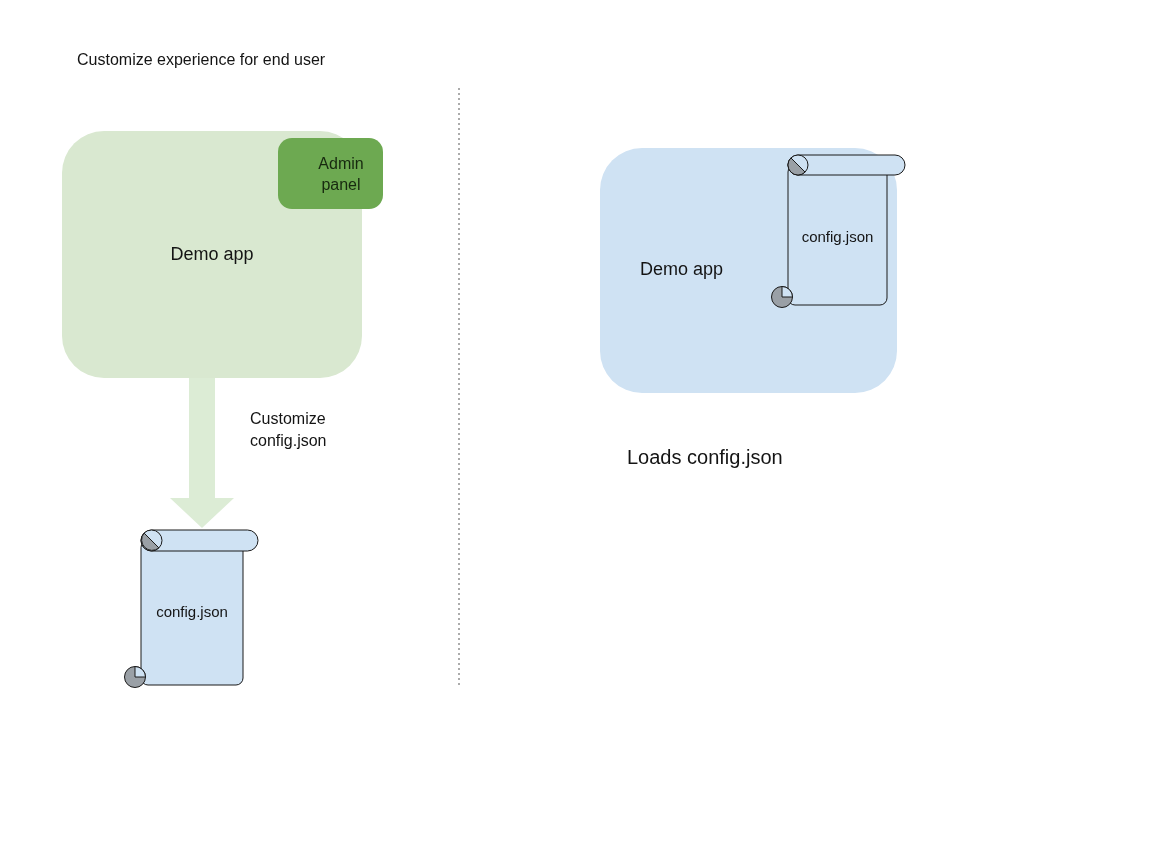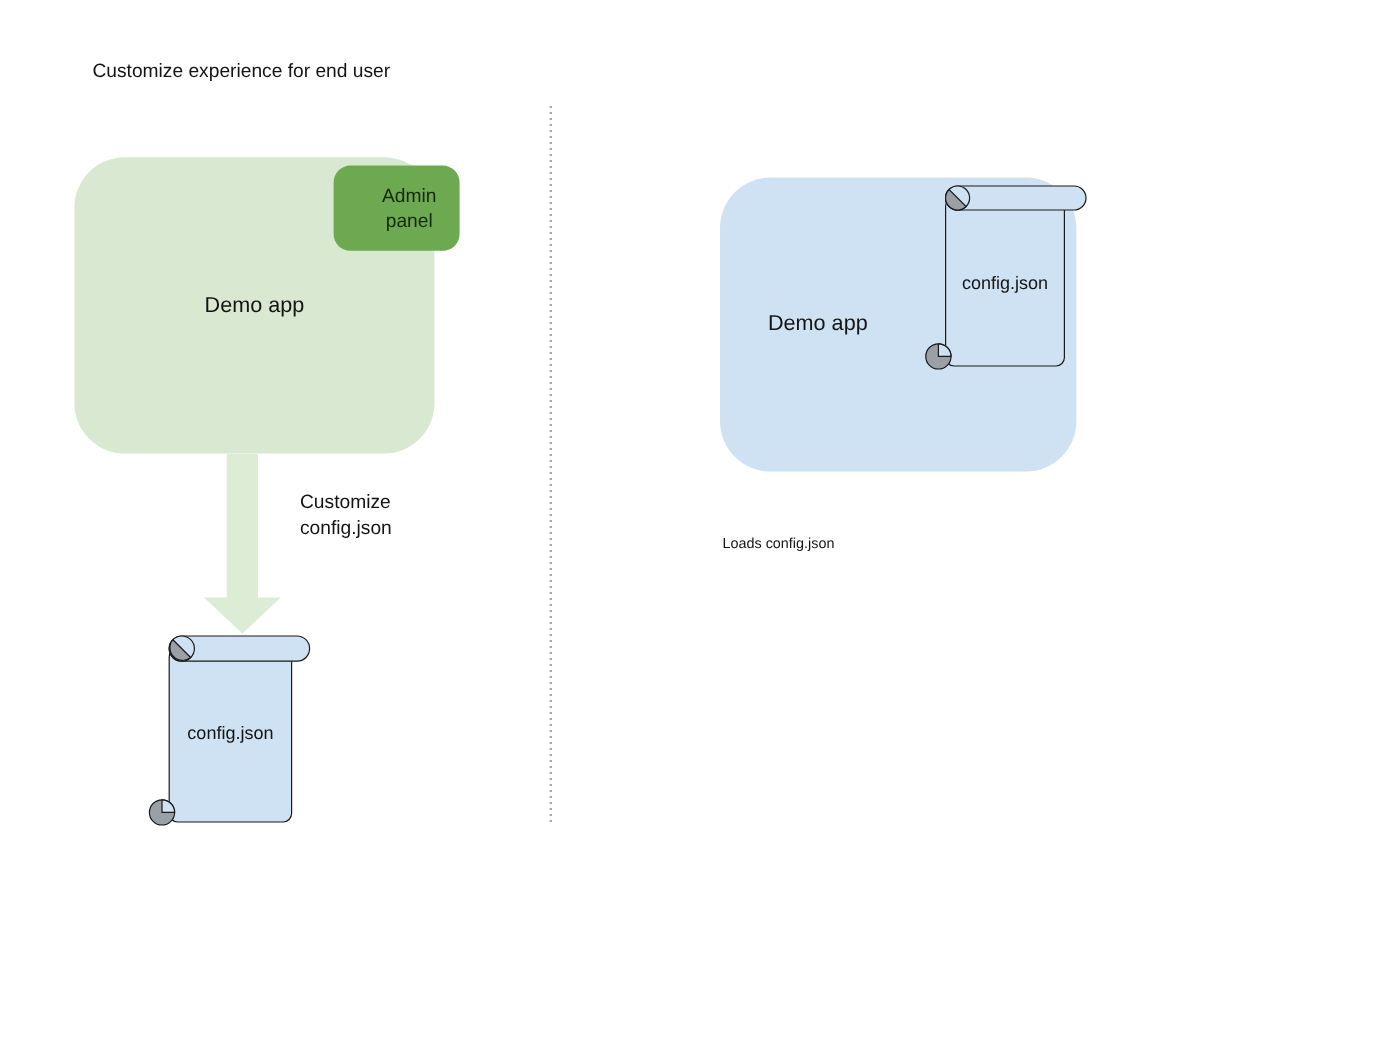--- a/index.html
+++ b/index.html
@@ -13,21 +13,21 @@
   .app-label{font-size:18px;white-space:nowrap;}
   #admin-app{left:62px;top:131px;width:300px;height:247px;display:flex;align-items:center;justify-content:center;}
   #admin-panel{
     left:216px;top:7px;width:84px;height:71px;border-radius:14px;
     display:flex;align-items:center;justify-content:center;text-align:center;
     font-size:16px;line-height:21px;width:84px;
   }
   #demo-app{left:600px;top:148px;width:297px;height:245px;}
   #demo-app-label{left:640px;top:259px;width:120px;text-align:left;}
   #download-label{left:250px;top:408px;font-size:16px;line-height:22px;}
-  #loads-caption{left:602px;top:446px;font-size:12px;text-align:right;}
+  #loads-caption{left:627px;top:446px;font-size:20px;text-align:right;}
   .scroll-label{font-size:15px;text-align:center;white-space:nowrap;}
   #left-scroll-label{left:141px;top:603px;width:102px;}
   #right-scroll-label{left:788px;top:228px;width:99px;}
   #divider{
     left:458px;top:88px;width:2px;height:598px;
     background-image:repeating-linear-gradient(to bottom,#ababab 0 2px,transparent 2px 5px);
   }
   svg .outlined{stroke:#1a1a1a;stroke-width:1;}
 </style>
 </head>

